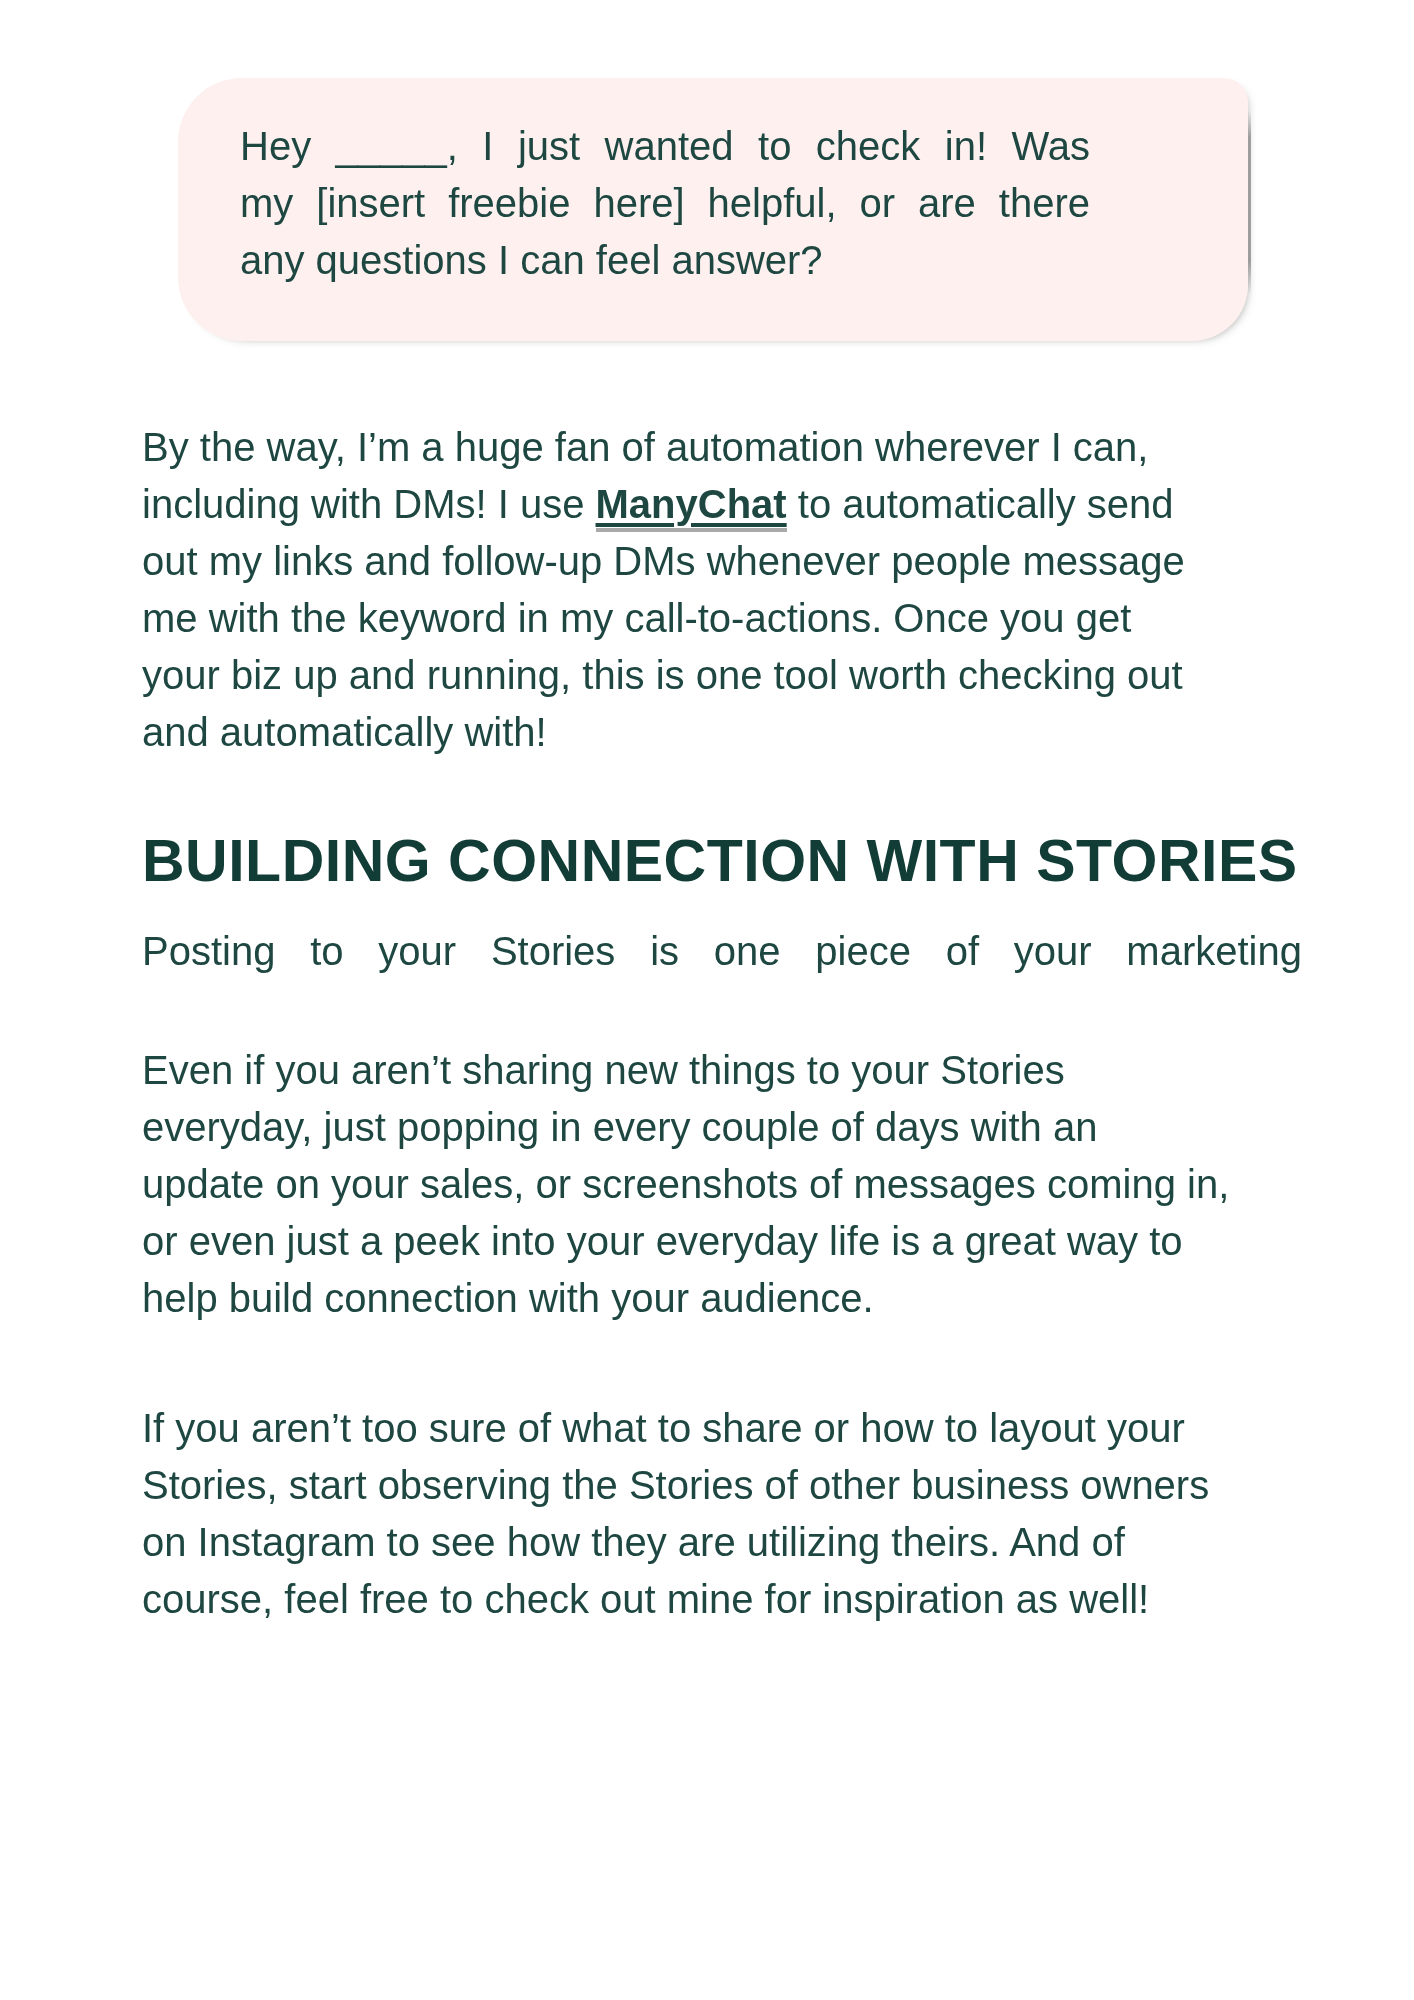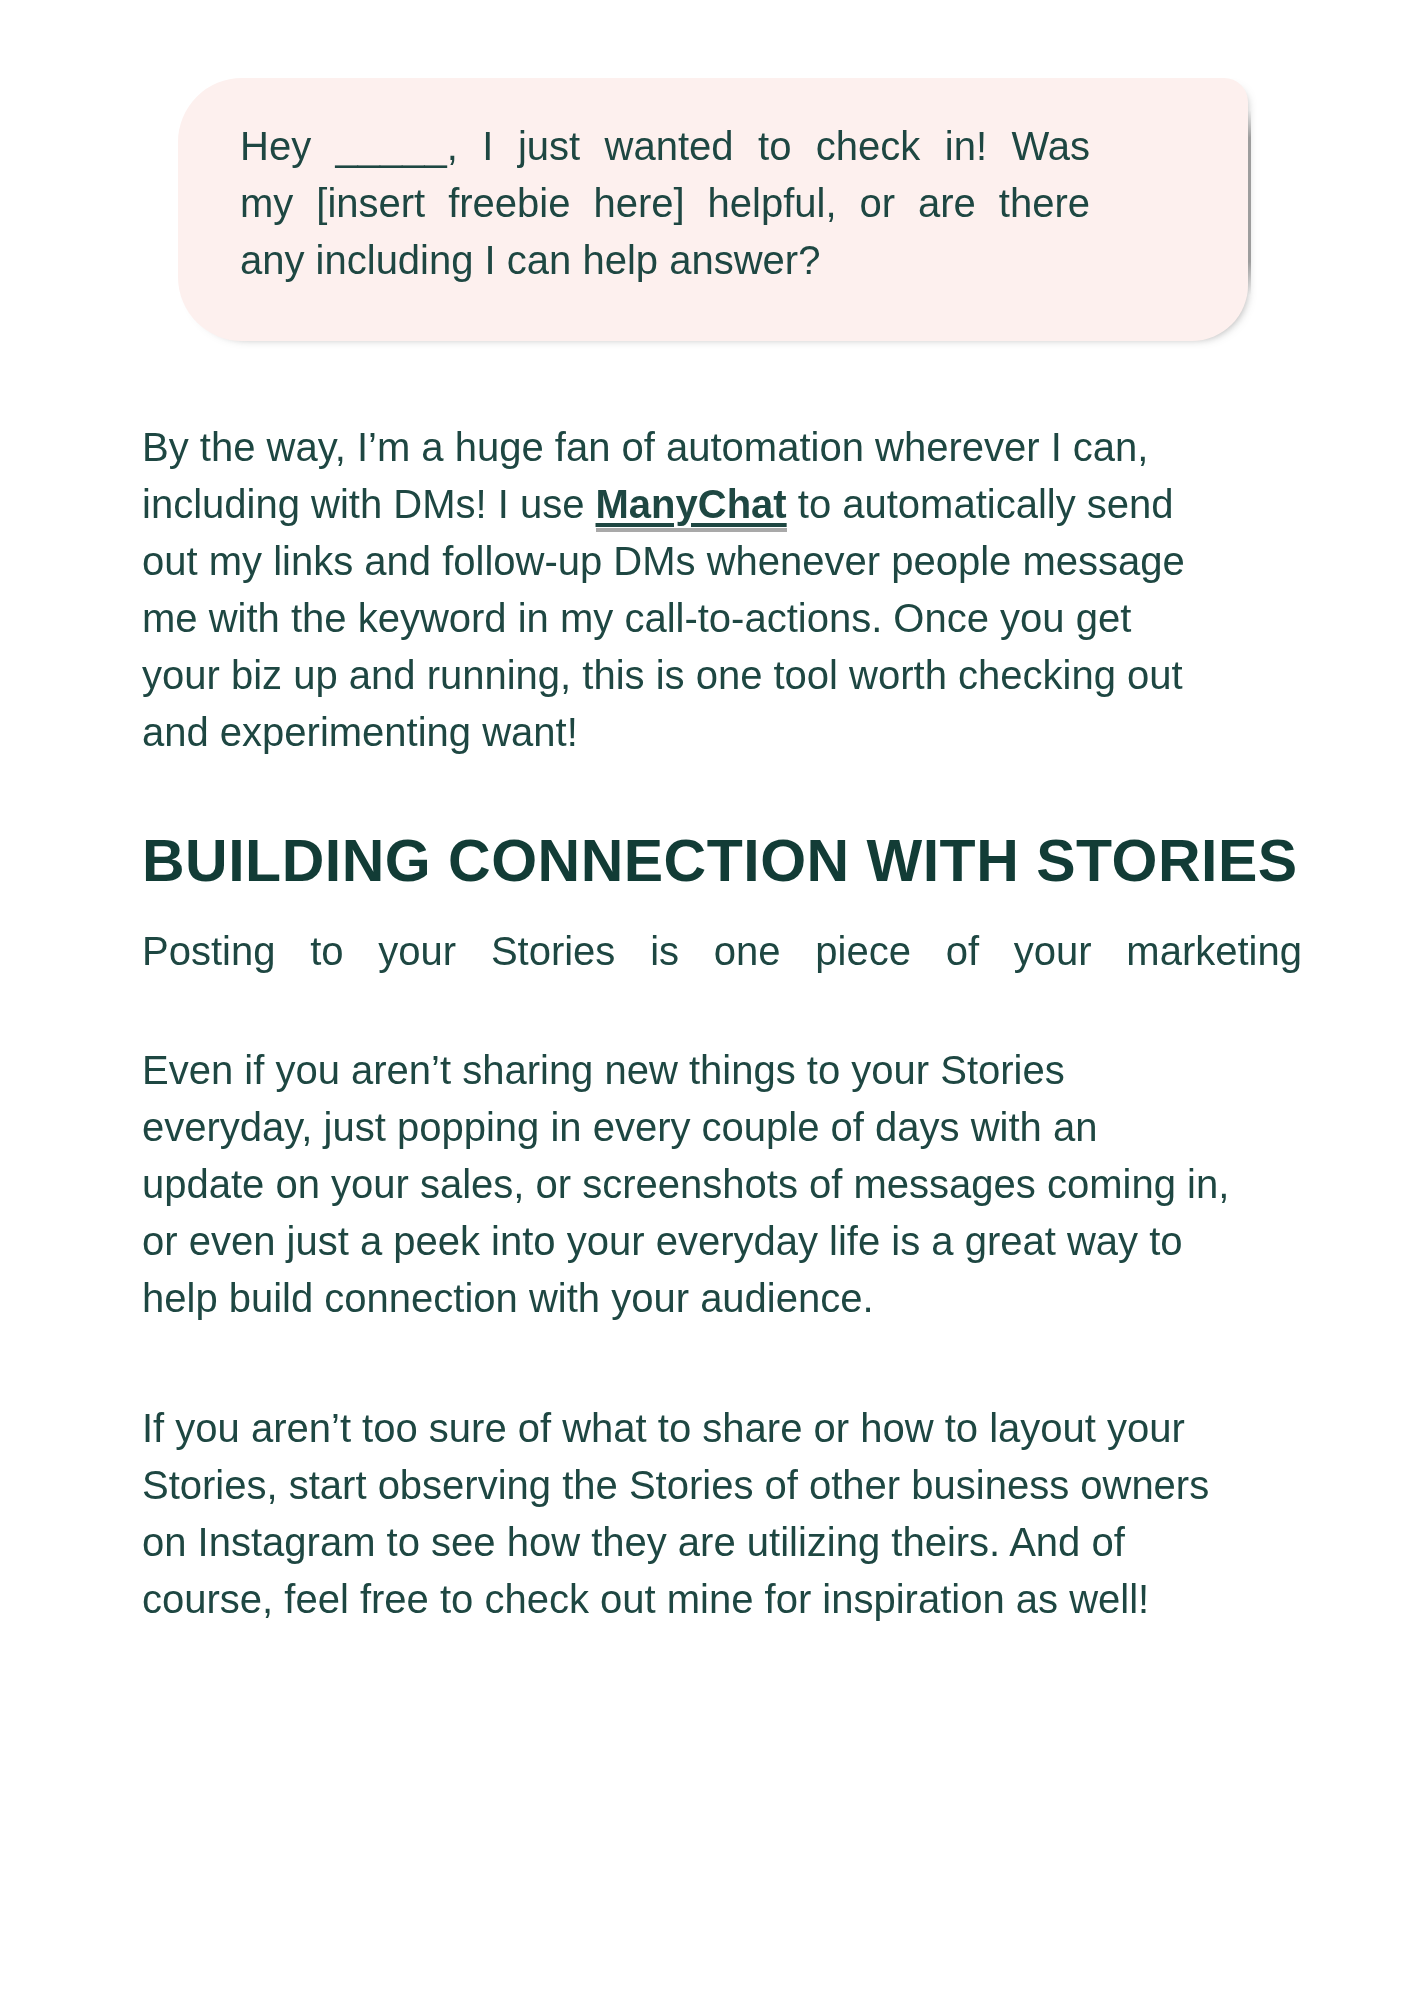--- a/index.html
+++ b/index.html
@@ -84,32 +84,32 @@
   }
 </style>
 </head>
 <body>
 
 <div class="page">
 
   <div class="bubble">
       <div class="line just">Hey _____, I just wanted to check in! Was</div>
       <div class="line just">my [insert freebie here] helpful, or are there</div>
-      <div class="line">any including I can help answer?</div>
+      <div class="line">any questions I can feel answer?</div>
     </div>
 
   <div class="para para-intro">
     <div class="line">By the way, I’m a huge fan of automation wherever I can,</div>
     <div class="line">
       <span>including with DMs! I use </span><span class="mc-wrap"><a class="mc-link">ManyChat</a></span><span> to automatically send</span>
     </div>
     <div class="line">out my links and follow-up DMs whenever people message</div>
     <div class="line">me with the keyword in my call-to-actions. Once you get</div>
     <div class="line">your biz up and running, this is one tool worth checking out</div>
-    <div class="line">and experimenting want!</div>
+    <div class="line">and automatically with!</div>
   </div>
 
   <div class="heading">BUILDING CONNECTION WITH STORIES</div>
 
   <div class="para para-stories-1">
       <div class="line just">Posting to your Stories is one piece of your marketing</div>
     </div>
 
   <div class="para para-stories-2">
       <div class="line">Even if you aren’t sharing new things to your Stories</div>

